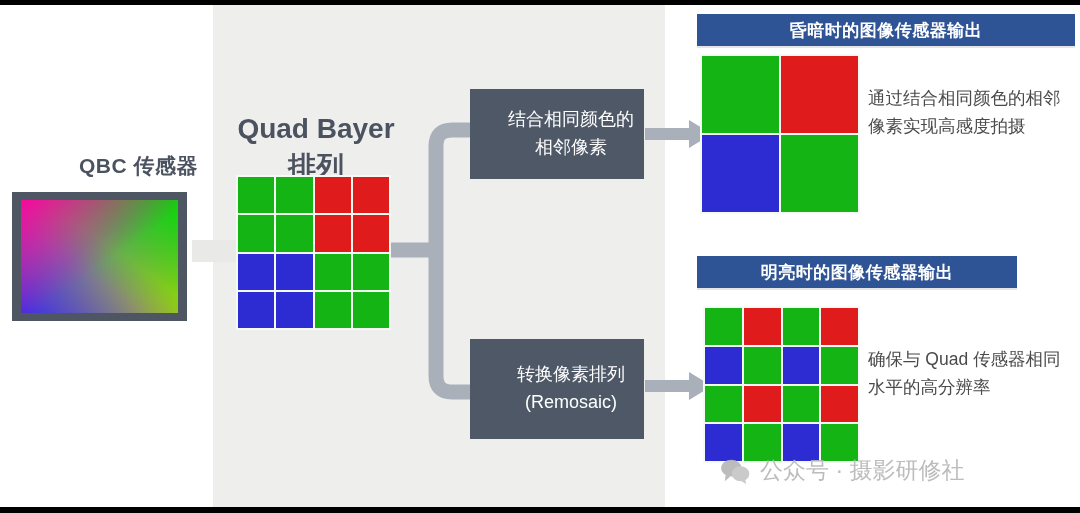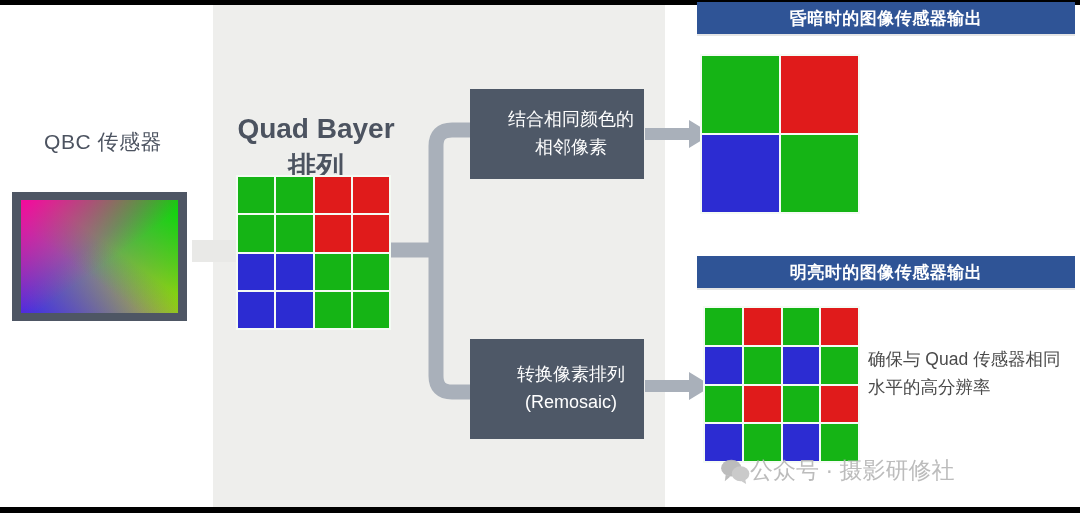--- a/index.html
+++ b/index.html
@@ -18,22 +18,22 @@
 
   
   #mid-panel {
     position: absolute; left: 213px; top: 5px;
     width: 452px; height: 502px;
     background: #eeeeec;
   }
 
   
   #qbc-title {
-    position: absolute; left: 8px; top: 128px; width: 190px;
-    text-align: center; font-size: 21px; font-weight: 400;
+    position: absolute; left: 8px; top: 152px; width: 190px;
+    text-align: right; font-size: 21px; font-weight: 700;
     color: #4c5360; letter-spacing: .5px;
   }
   #qbc-sensor {
     position: absolute; left: 12px; top: 192px;
     width: 175px; height: 129px;
     background: #4e5664;
     padding: 8px 9px;
   }
   #qbc-gradient {
     width: 100%; height: 100%;
@@ -87,42 +87,42 @@
   
   .arrow-out { position: absolute; width: 68px; height: 30px; }
 
   
   .out-header {
     position: absolute; background: #2f5496; color: #ffffff;
     font-size: 17px; font-weight: 600; letter-spacing: .5px;
     display: flex; align-items: center; justify-content: center;
     box-shadow: 0 2px 0 rgba(0,0,0,.10);
   }
-  #hdr-dim    { left: 697px; top: 2px;   width: 378px; height: 32px; }
-  #hdr-bright { left: 697px; top: 256px; width: 378px; height: 32px; }
+  #hdr-dim    { left: 697px; top: 14px;   width: 378px; height: 32px; }
+  #hdr-bright { left: 697px; top: 256px; width: 320px; height: 32px; }
 
   #out-grid-dim {
     left: 700px; top: 54px; width: 160px; height: 160px;
     grid-template-columns: repeat(2, 1fr); grid-template-rows: repeat(2, 1fr);
   }
   #out-grid-bright {
     left: 703px; top: 306px; width: 157px; height: 157px;
     grid-template-columns: repeat(4, 1fr); grid-template-rows: repeat(4, 1fr);
   }
 
   .out-desc {
     position: absolute; color: #4a4a4a; font-size: 17.5px; line-height: 1.62;
   }
   #desc-dim    { left: 868px; top: 84px;  width: 208px; }
   #desc-bright { left: 868px; top: 345px; width: 210px; }
 
   
   #watermark {
     position: absolute; left: 720px; top: 455px;
-    display: flex; align-items: center; 
+    display: flex; align-items: center; gap: 10px;
     color: #b7b7b7; font-size: 23px; opacity: .92;
   }
   #wechat-icon { width: 30px; height: 26px; flex: none; }
 </style>
 </head>
 <body>
 
 <div id="stage">
 
   <div class="edge-bar" id="edge-top"></div>
@@ -181,20 +181,21 @@
     <path d="M0,9 L44,9 L44,1 L67,15 L44,29 L44,21 L0,21 Z" fill="#a9b0ba"></path>
   </svg>
 
   <div class="out-header" id="hdr-dim">昏暗时的图像传感器输出</div>
   <div class="grid" id="out-grid-dim">
       <div class="cell c-g"></div>
       <div class="cell c-r"></div>
       <div class="cell c-b"></div>
       <div class="cell c-g"></div>
     </div>
+  <div class="out-desc" id="desc-dim">通过结合相同颜色的相邻像素实现高感度拍摄</div>
 
   <div class="out-header" id="hdr-bright">明亮时的图像传感器输出</div>
   <div class="grid" id="out-grid-bright">
       <div class="cell c-g"></div>
       <div class="cell c-r"></div>
       <div class="cell c-g"></div>
       <div class="cell c-r"></div>
       <div class="cell c-b"></div>
       <div class="cell c-g"></div>
       <div class="cell c-b"></div>

